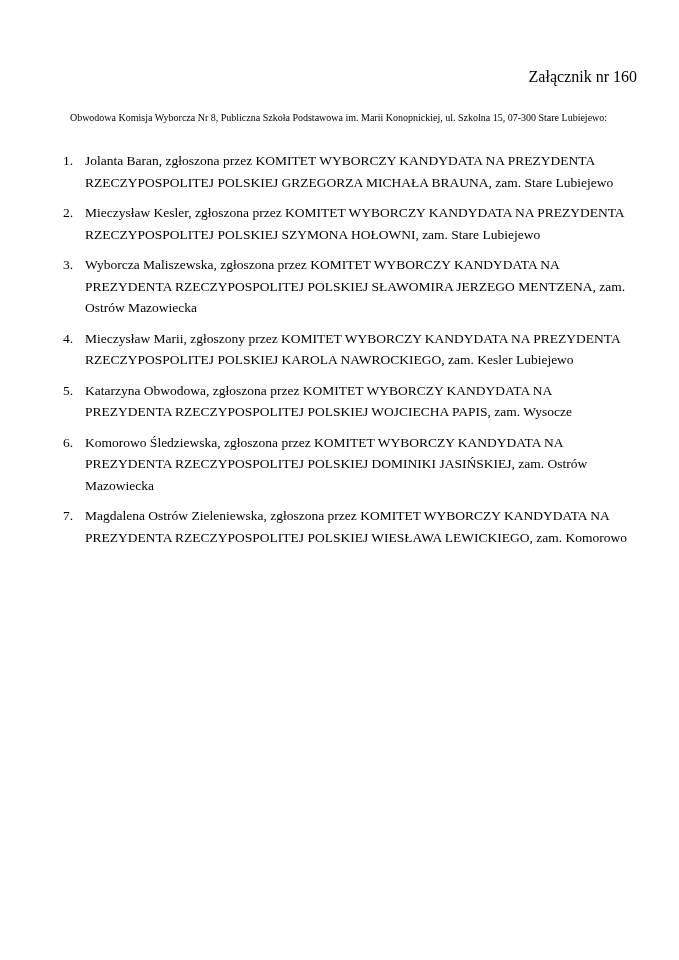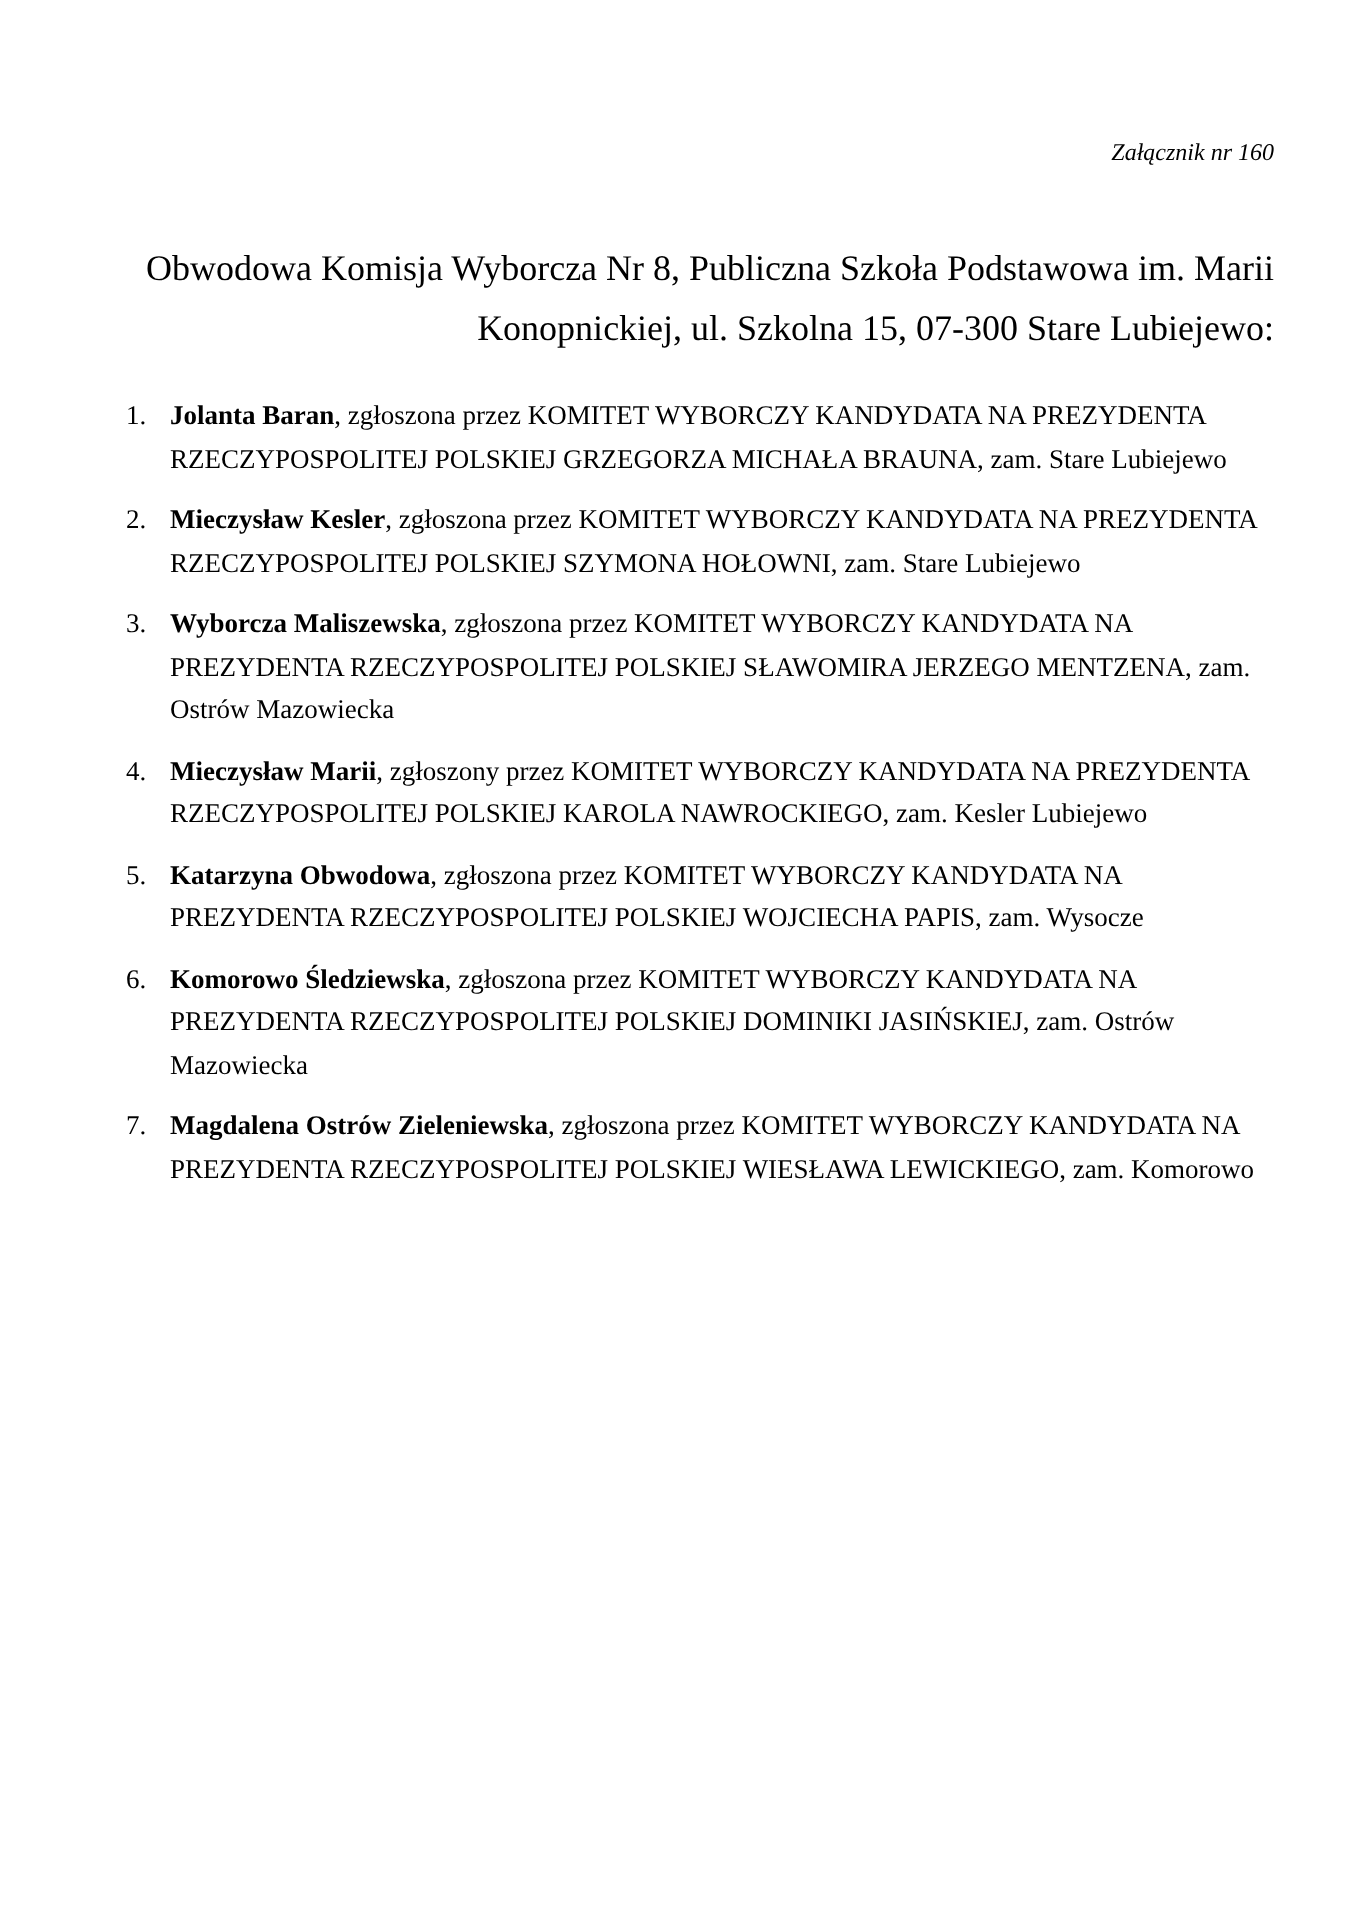--- a/index.html
+++ b/index.html
@@ -16,49 +16,48 @@
   }
   .page {
     box-sizing: border-box;
     width: 679px;
     height: 960px;
     padding: 66px 42px 0 40px;
     background: #ffffff;
   }
   .doc-header {
     text-align: right;
-    font-size: 12px;
+    font-size: 16px;
     line-height: 21px;
-    font-style: italic;
   }
   .intro {
-    margin-top: 32px;
-    font-size: 18px;
+    margin-top: 16px;
+    font-size: 10px;
     line-height: 30px;
-    text-align: right;
+    text-align: center;
   }
   ol.member-list {
     list-style: none;
     margin: 17px 0 0 0;
     padding: 0 0 0 45px;
   }
   ol.member-list li {
     position: relative;
     font-size: 13.5px;
     line-height: 21.5px;
     margin-bottom: 9px;
     text-align: left;
   }
   ol.member-list .num {
     position: absolute;
     left: -22px;
     top: 0;
   }
   .member-name {
-    font-weight: bold;
+    font-weight: normal;
   }
 </style>
 </head>
 <body>
 
 <div class="page">
 
   <div class="doc-header">
     <div>Załącznik nr 160</div>
   </div>

